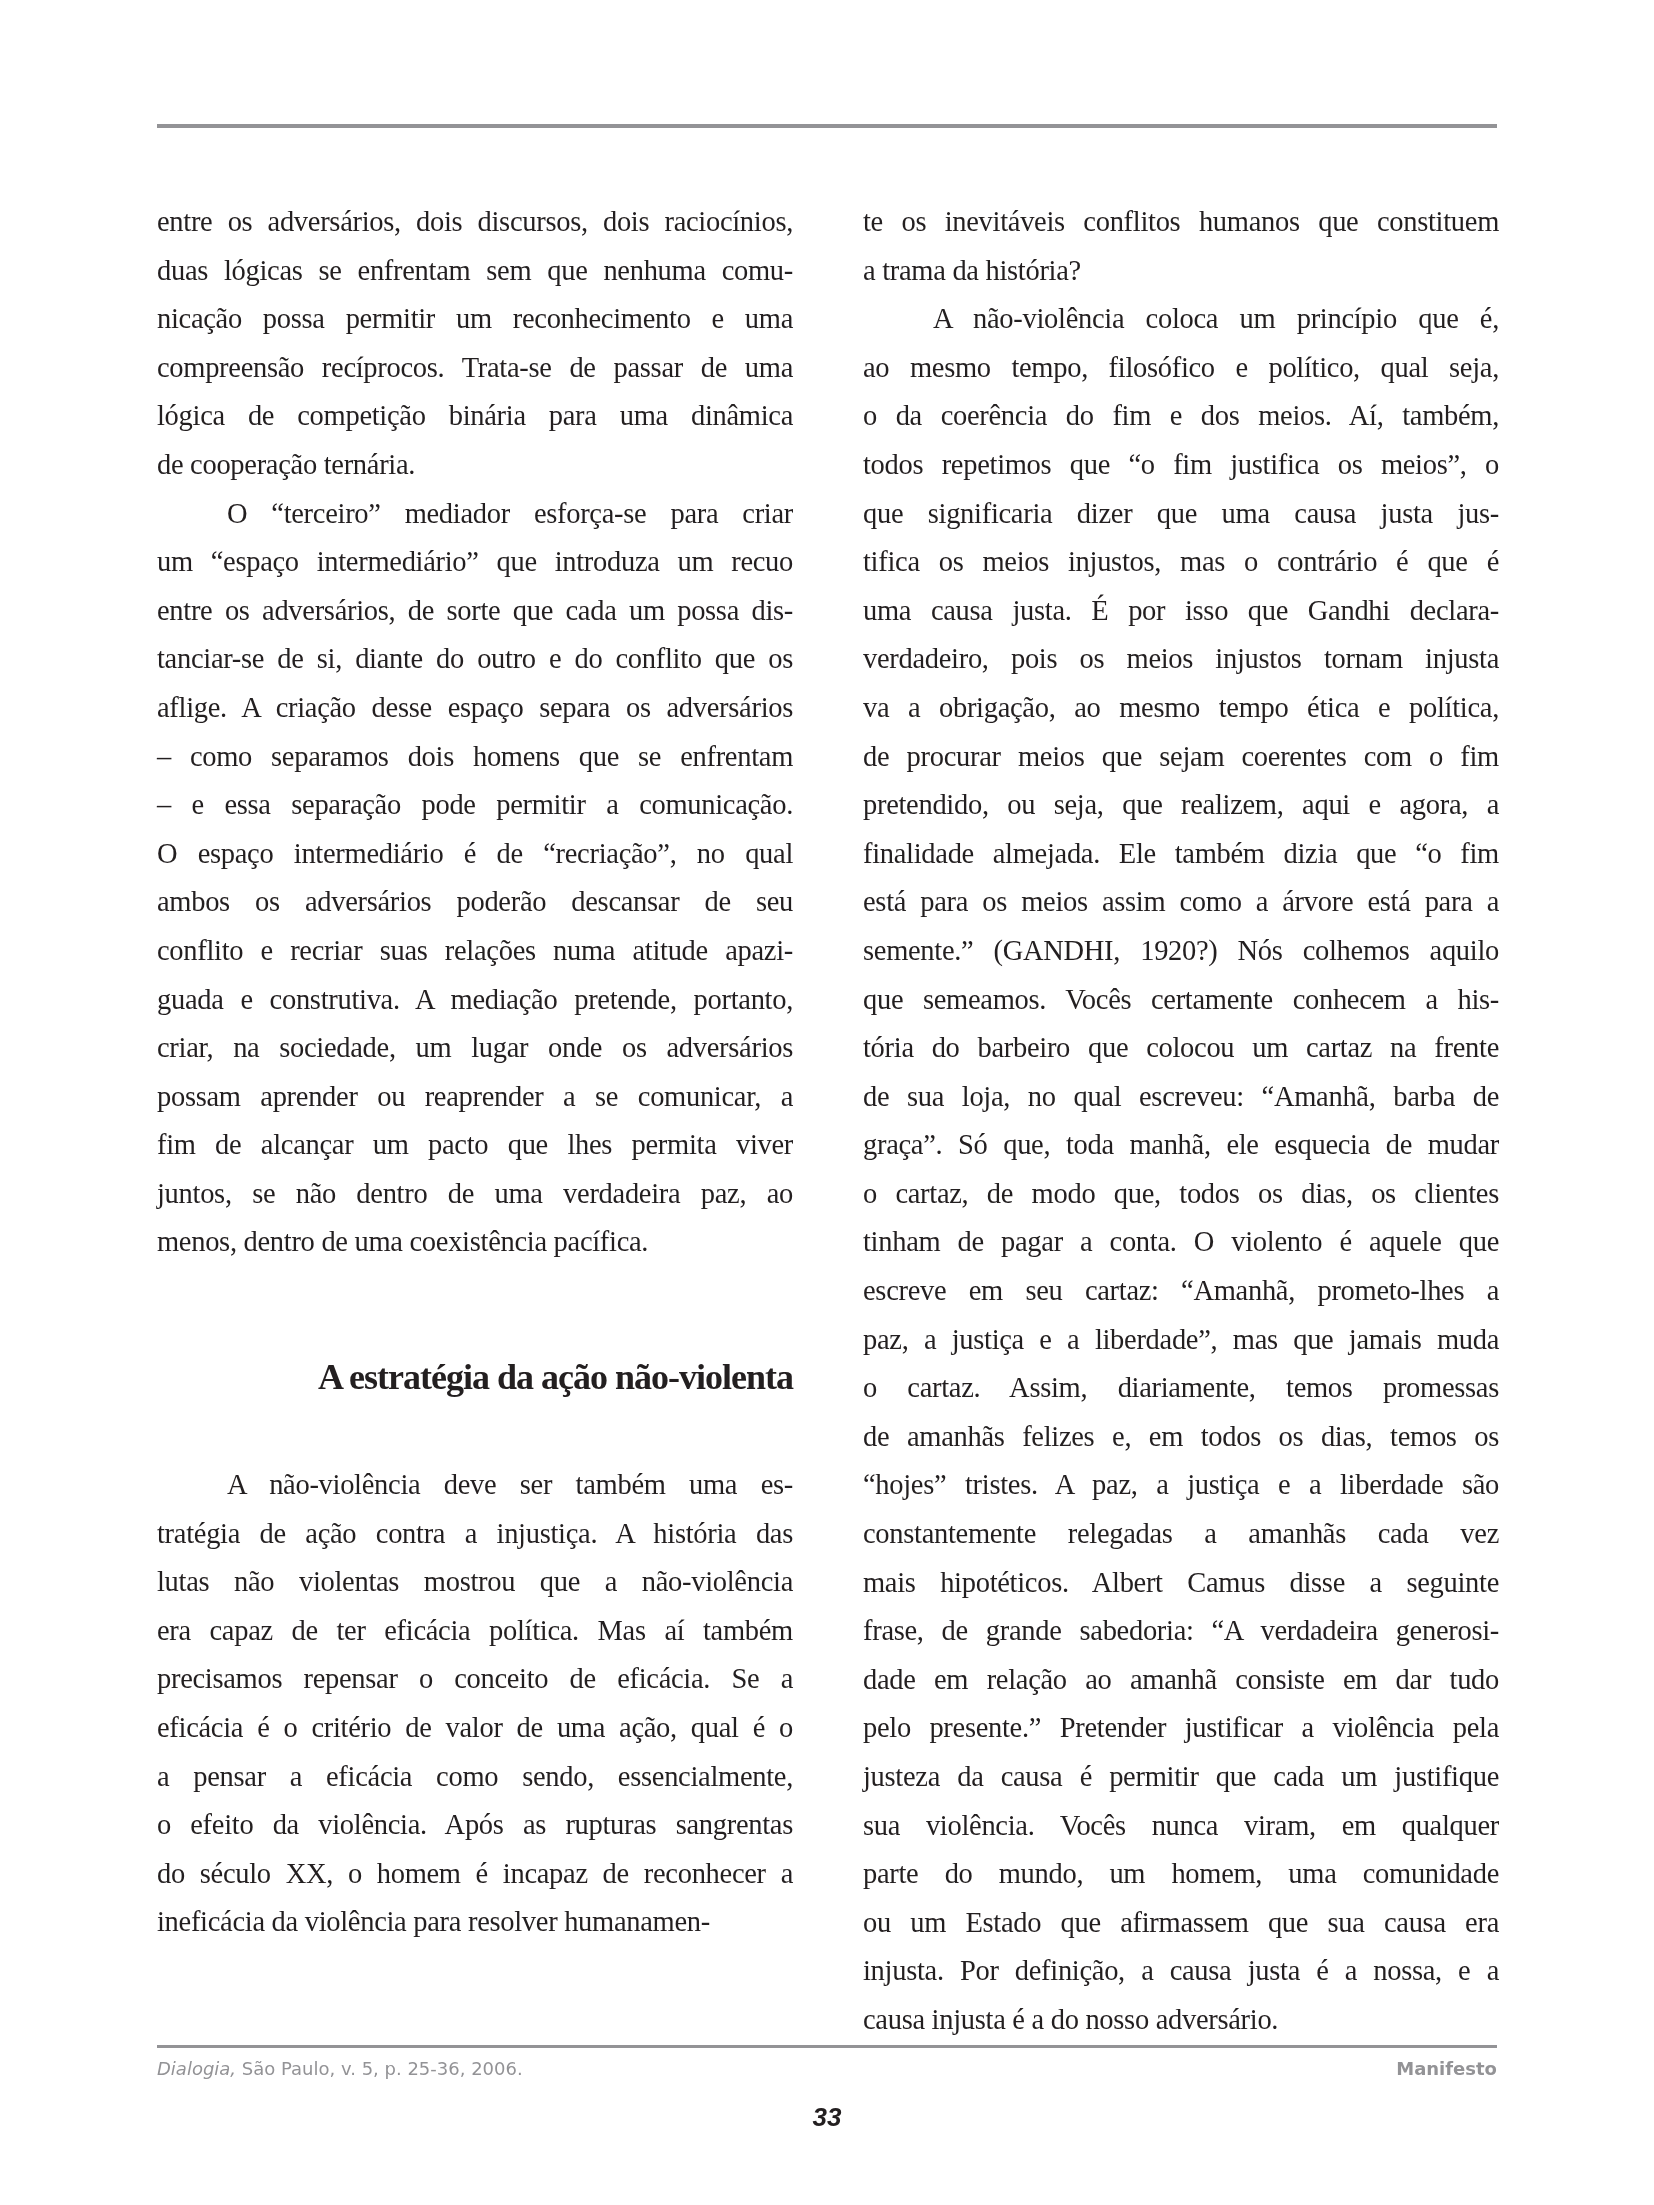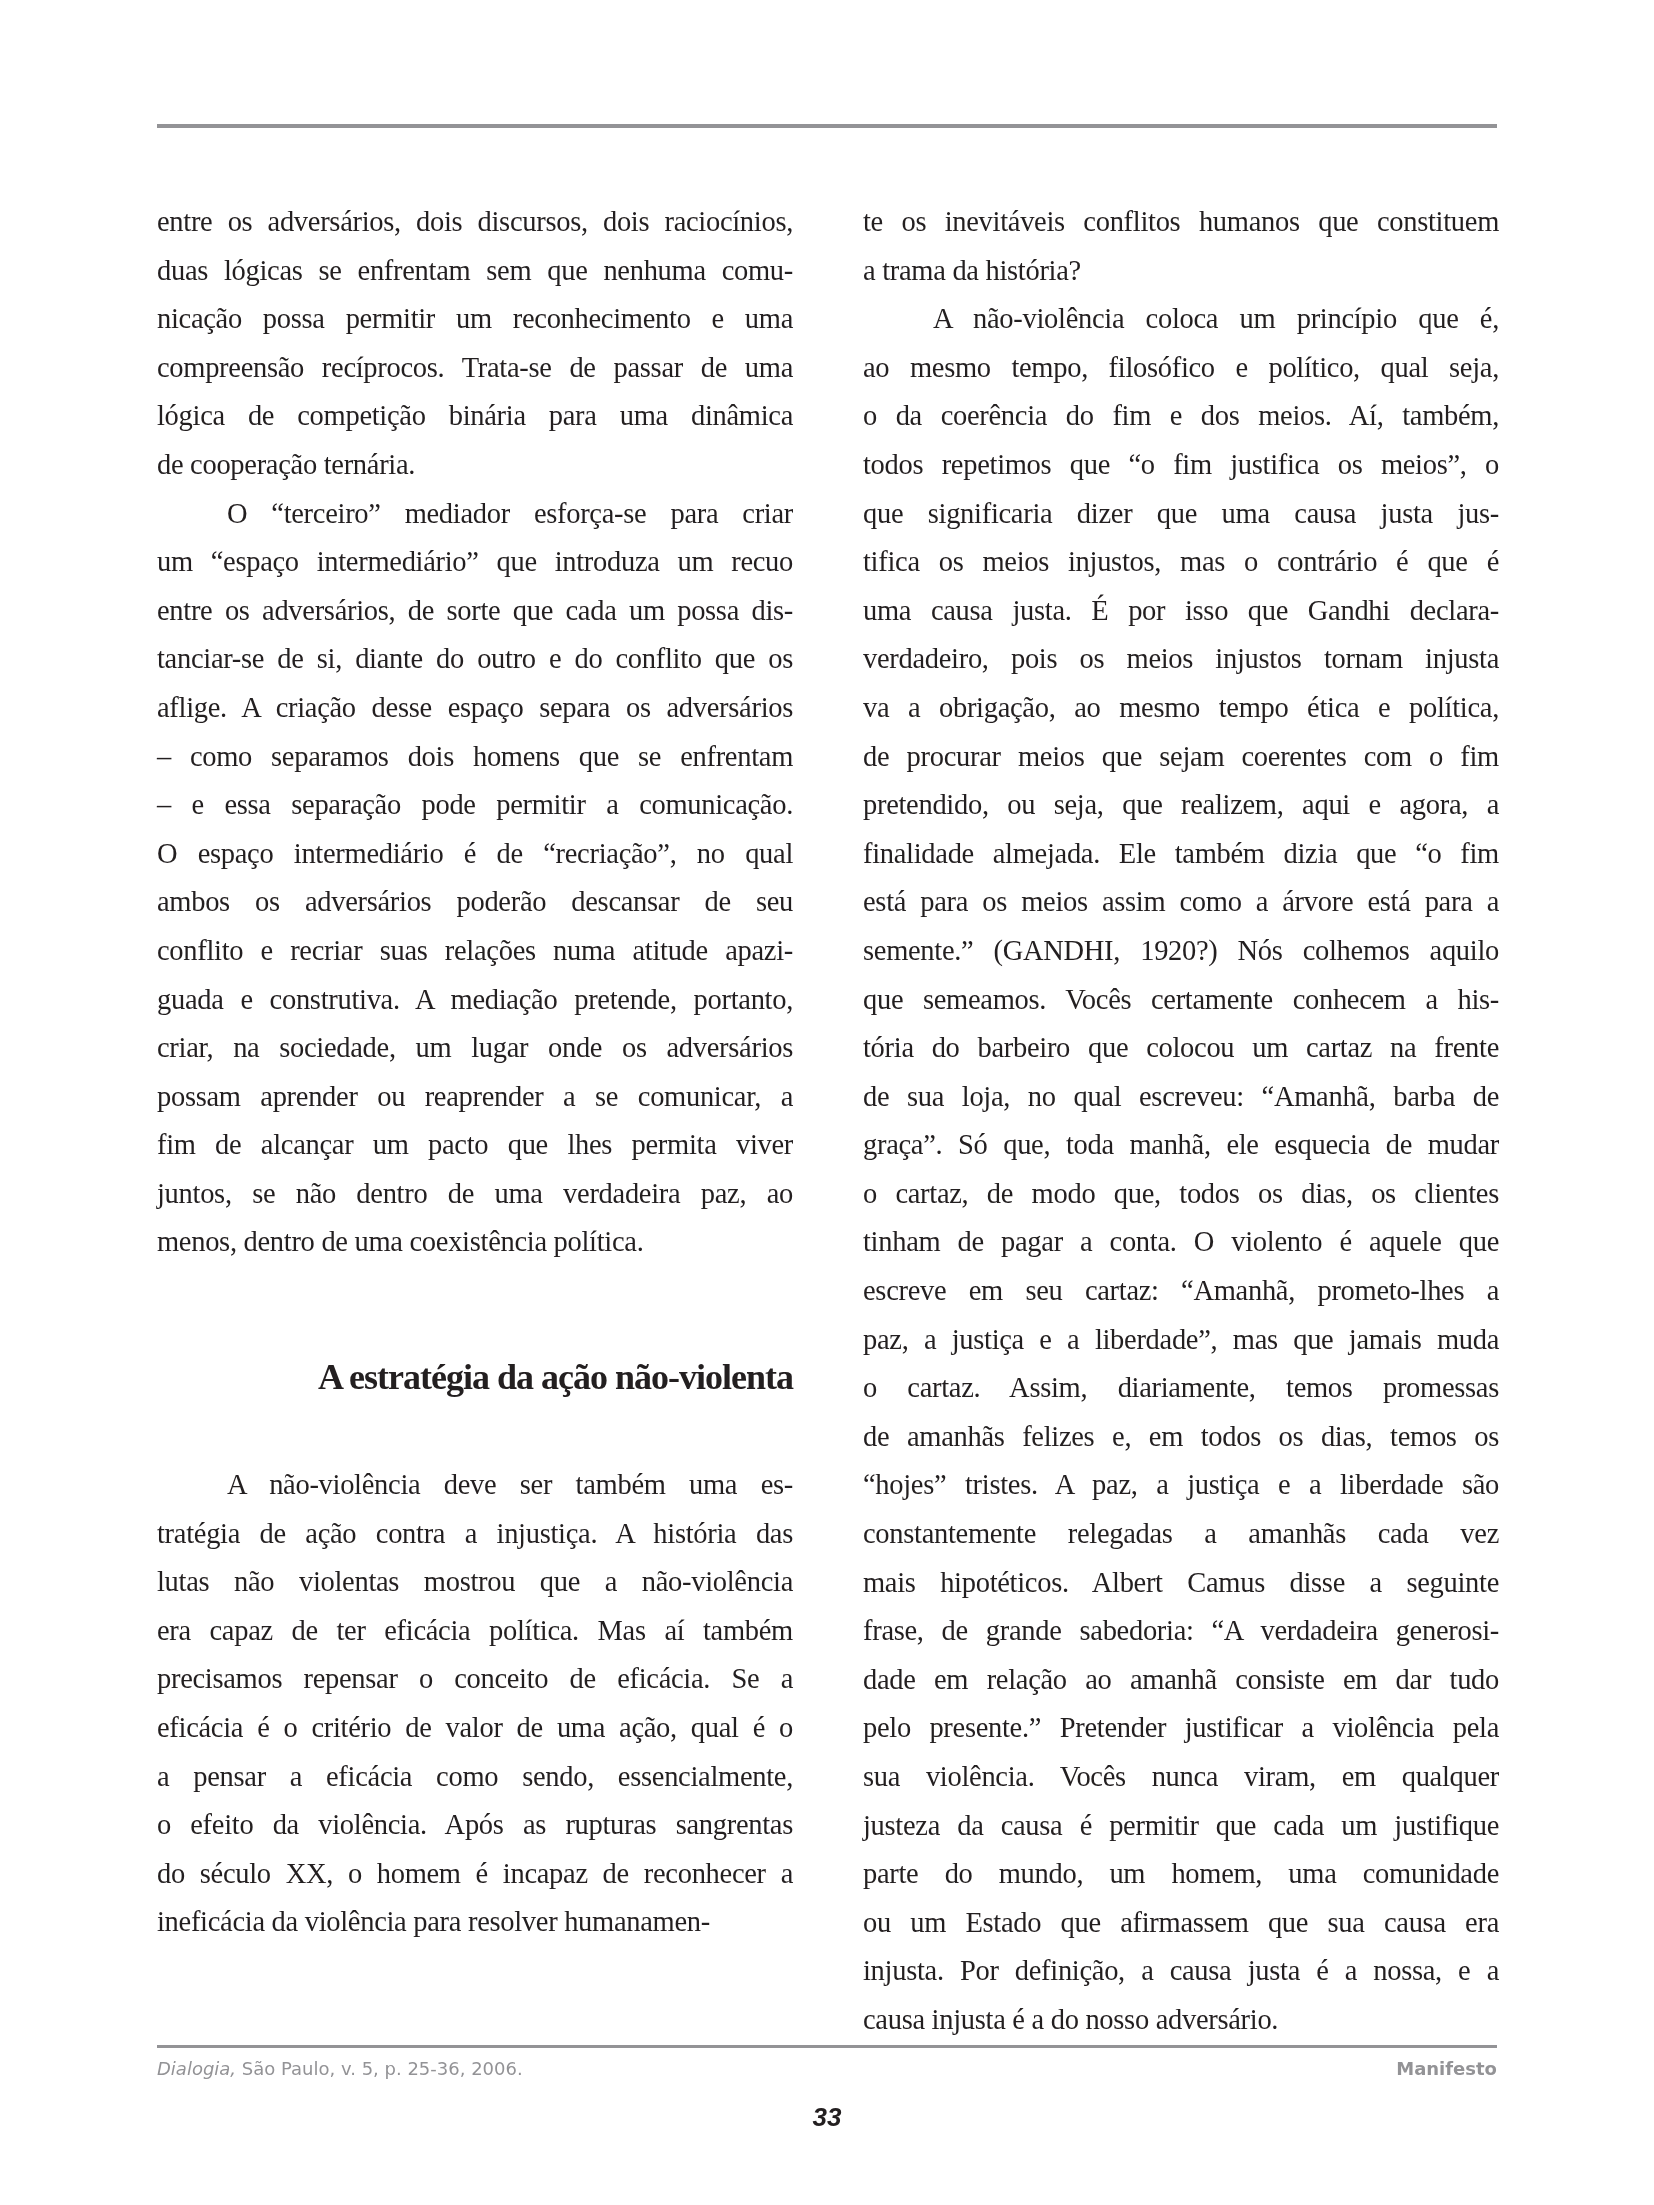--- a/index.html
+++ b/index.html
@@ -67,21 +67,21 @@
         <span class="line">– como separamos dois homens que se enfrentam</span>
         <span class="line">– e essa separação pode permitir a comunicação.</span>
         <span class="line">O espaço intermediário é de “recriação”, no qual</span>
         <span class="line">ambos os adversários poderão descansar de seu</span>
         <span class="line">conflito e recriar suas relações numa atitude apazi-</span>
         <span class="line">guada e construtiva. A mediação pretende, portanto,</span>
         <span class="line">criar, na sociedade, um lugar onde os adversários</span>
         <span class="line">possam aprender ou reaprender a se comunicar, a</span>
         <span class="line">fim de alcançar um pacto que lhes permita viver</span>
         <span class="line">juntos, se não dentro de uma verdadeira paz, ao</span>
-        <span class="line last">menos, dentro de uma coexistência política.</span>
+        <span class="line last">menos, dentro de uma coexistência pacífica.</span>
       </p>
     </div>
   <h2 class="heading">A estratégia da ação não-violenta</h2>
   <div id="left-after">
       <p class="indent">
         <span class="line">A não-violência deve ser também uma es-</span>
         <span class="line">tratégia de ação contra a injustiça. A história das</span>
         <span class="line">lutas não violentas mostrou que a não-violência</span>
         <span class="line">era capaz de ter eficácia política. Mas aí também</span>
         <span class="line">precisamos repensar o conceito de eficácia. Se a</span>
@@ -124,22 +124,22 @@
         <span class="line">escreve em seu cartaz: “Amanhã, prometo-lhes a</span>
         <span class="line">paz, a justiça e a liberdade”, mas que jamais muda</span>
         <span class="line">o cartaz. Assim, diariamente, temos promessas</span>
         <span class="line">de amanhãs felizes e, em todos os dias, temos os</span>
         <span class="line">“hojes” tristes. A paz, a justiça e a liberdade são</span>
         <span class="line">constantemente relegadas a amanhãs cada vez</span>
         <span class="line">mais hipotéticos. Albert Camus disse a seguinte</span>
         <span class="line">frase, de grande sabedoria: “A verdadeira generosi-</span>
         <span class="line">dade em relação ao amanhã consiste em dar tudo</span>
         <span class="line">pelo presente.” Pretender justificar a violência pela</span>
+        <span class="line">justeza da causa é permitir que cada um justifique</span>
         <span class="line">sua violência. Vocês nunca viram, em qualquer</span>
-        <span class="line">justeza da causa é permitir que cada um justifique</span>
         <span class="line">parte do mundo, um homem, uma comunidade</span>
         <span class="line">ou um Estado que afirmassem que sua causa era</span>
         <span class="line">injusta. Por definição, a causa justa é a nossa, e a</span>
         <span class="line last">causa injusta é a do nosso adversário.</span>
       </p>
     </div>
 </div>
 
 <div class="rule rule-bottom"></div>
 

